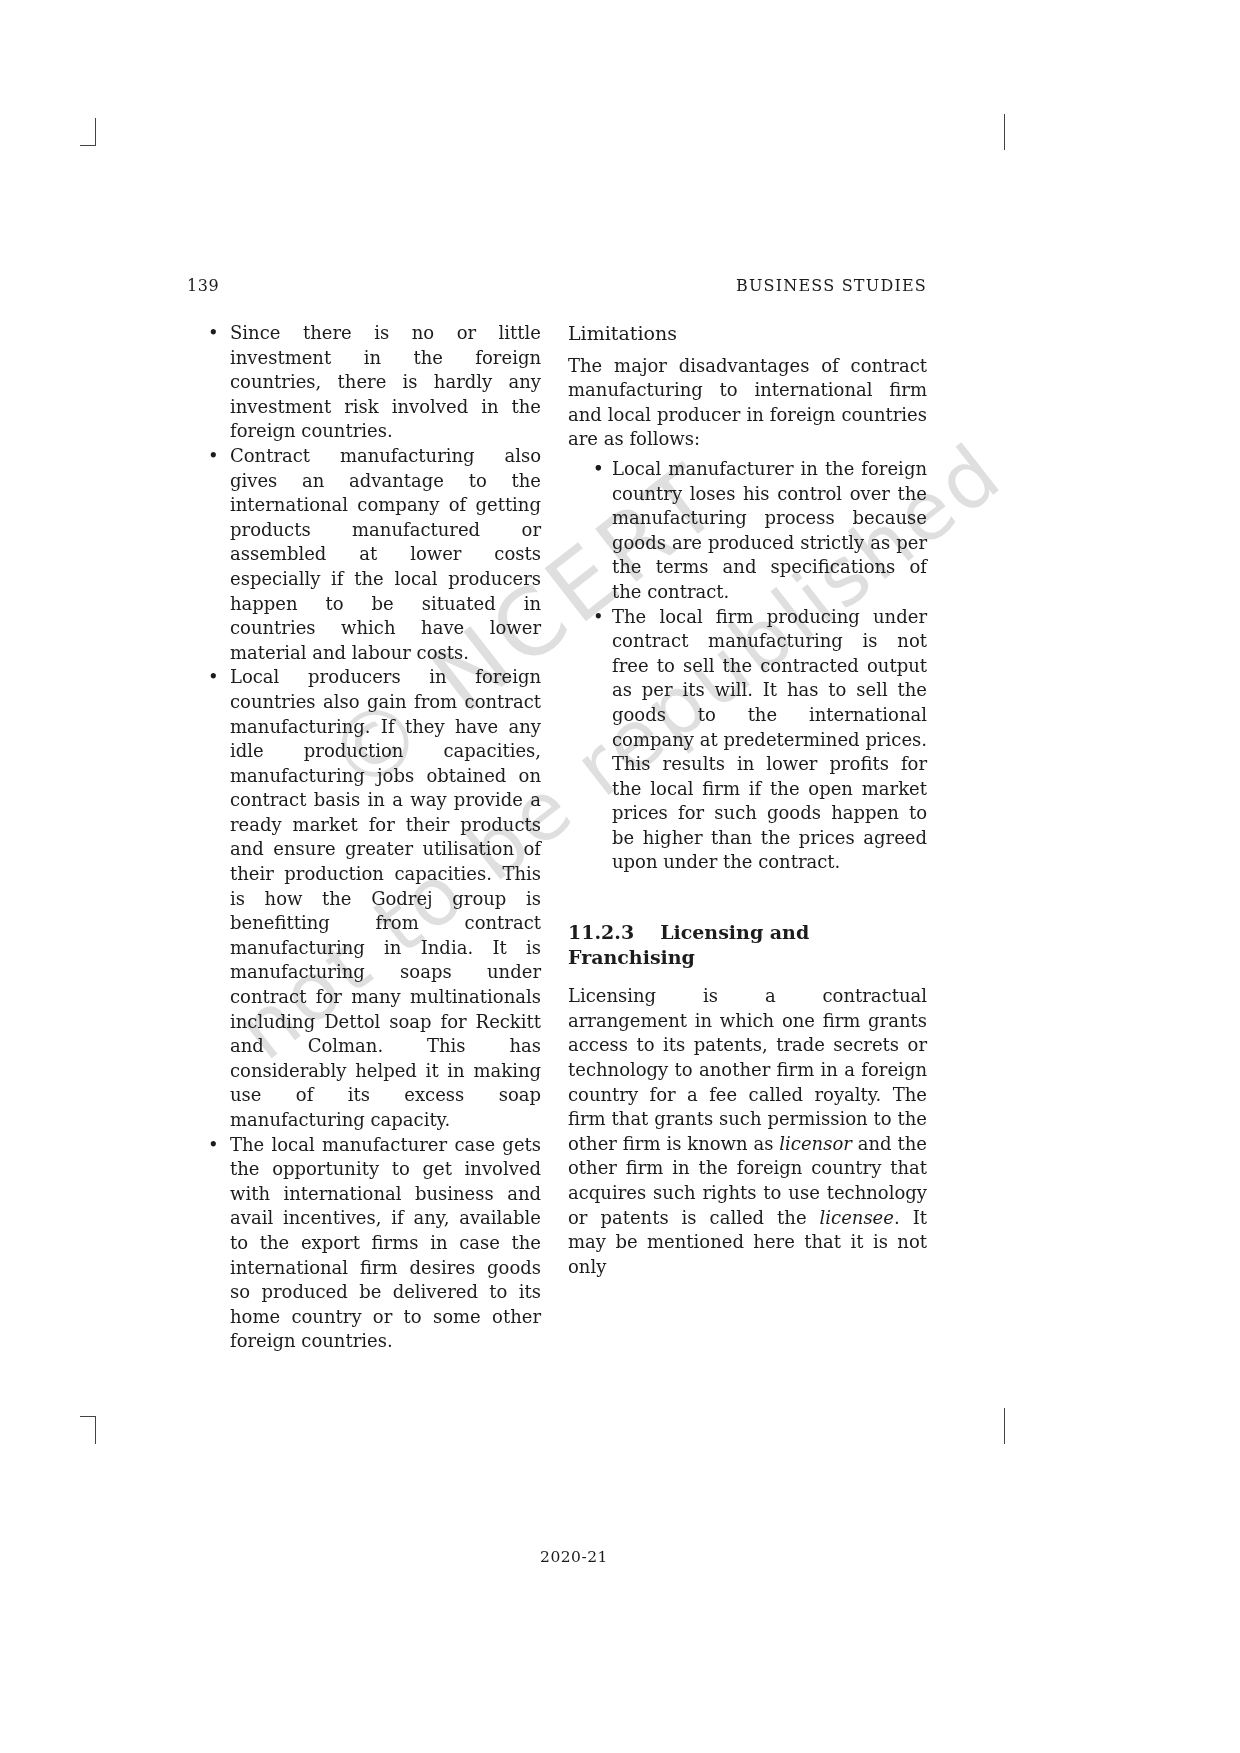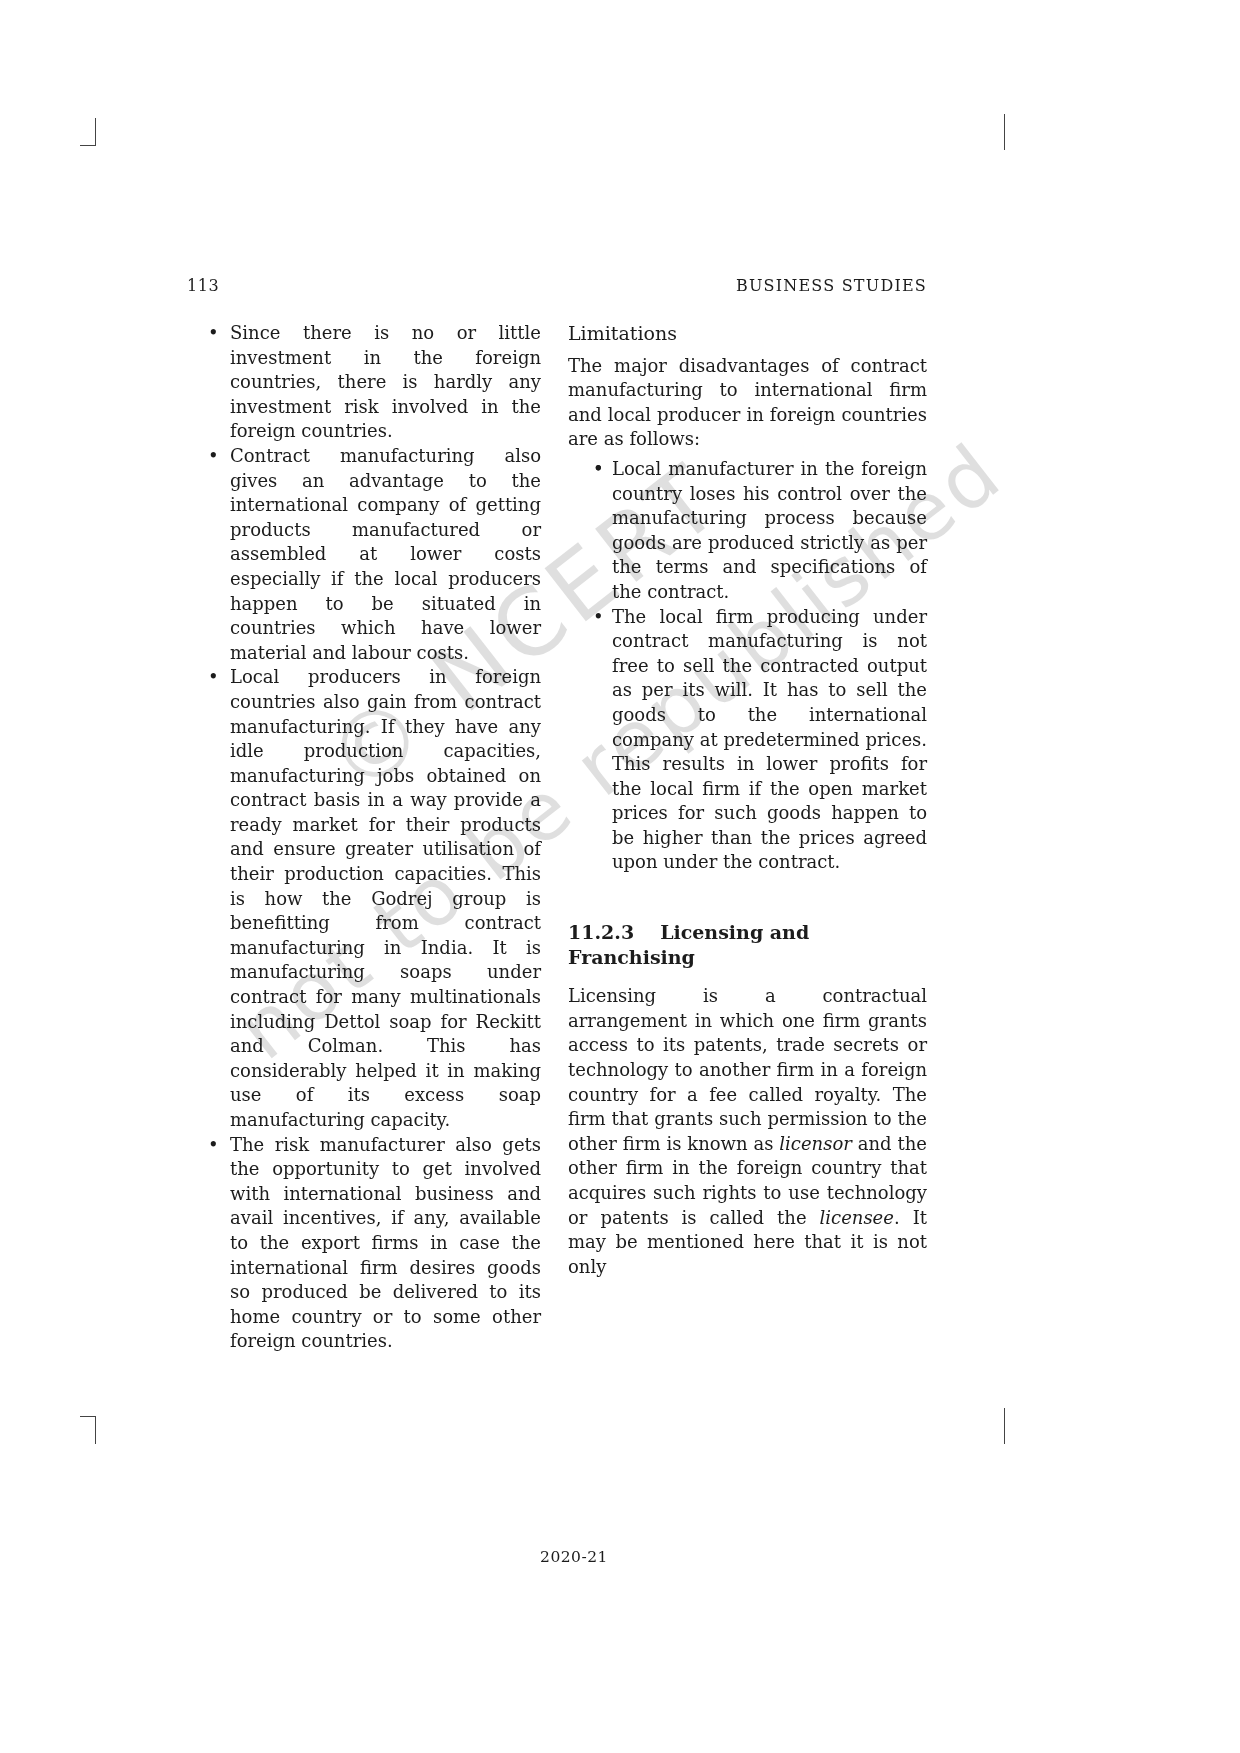--- a/index.html
+++ b/index.html
@@ -116,42 +116,42 @@
   <div class="crop br"></div>
 
   <div class="watermark">
     <div class="wline1">© NCERT</div>
     <div class="wline2">not to be republished</div>
   </div>
 
   <div class="content">
 
     <div class="pageheader">
-      <span class="pgnum">113</span>
+      <span class="pgnum">139</span>
       <span class="booktitle">BUSINESS STUDIES</span>
     </div>
 
     <div class="columns">
 
       <div class="col left">
         <div class="bullet">
           <span class="marker">•</span>
           <span>Since there is no or little investment in the foreign countries, there is hardly any investment risk involved in the foreign countries.</span>
         </div>
         <div class="bullet">
           <span class="marker">•</span>
           <span>Contract manufacturing also gives an advantage to the international company of getting products manufactured or assembled at lower costs especially if the local producers happen to be situated in countries which have lower material and labour costs.</span>
         </div>
         <div class="bullet">
           <span class="marker">•</span>
           <span>Local producers in foreign countries also gain from contract manufacturing. If they have any idle production capacities, manufacturing jobs obtained on contract basis in a way provide a ready market for their products and ensure greater utilisation of their production capacities. This is how the Godrej group is benefitting from contract manufacturing in India. It is manufacturing soaps under contract for many multinationals including Dettol soap for Reckitt and Colman. This has considerably helped it in making use of its excess soap manufacturing capacity.</span>
         </div>
         <div class="bullet">
           <span class="marker">•</span>
-          <span>The risk manufacturer also gets the opportunity to get involved with international business and avail incentives, if any, available to the export firms in case the international firm desires goods so produced be delivered to its home country or to some other foreign countries.</span>
+          <span>The local manufacturer case gets the opportunity to get involved with international business and avail incentives, if any, available to the export firms in case the international firm desires goods so produced be delivered to its home country or to some other foreign countries.</span>
         </div>
       </div>
 
       <div class="col right">
         <div class="h-limitations">Limitations</div>
         <div class="intro">The major disadvantages of contract manufacturing to international firm and local producer in foreign countries are as follows:</div>
 
         <div class="bullet">
           <span class="marker">•</span>
         </div>

